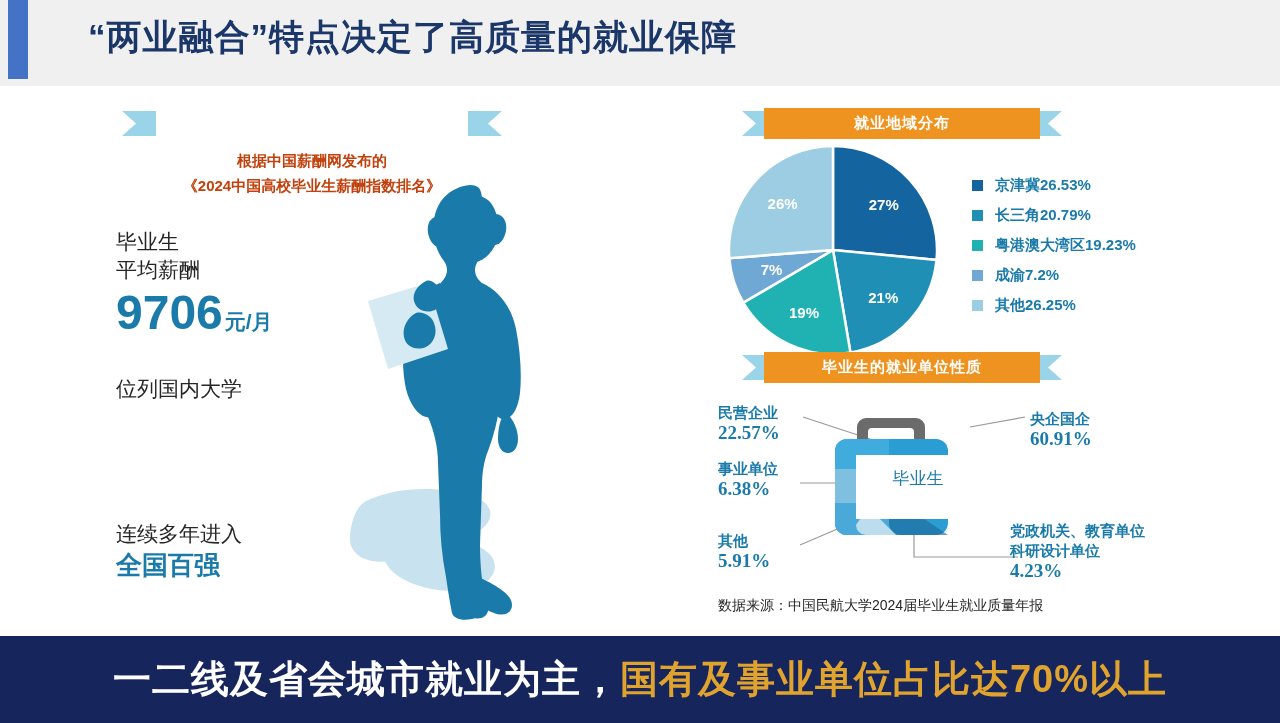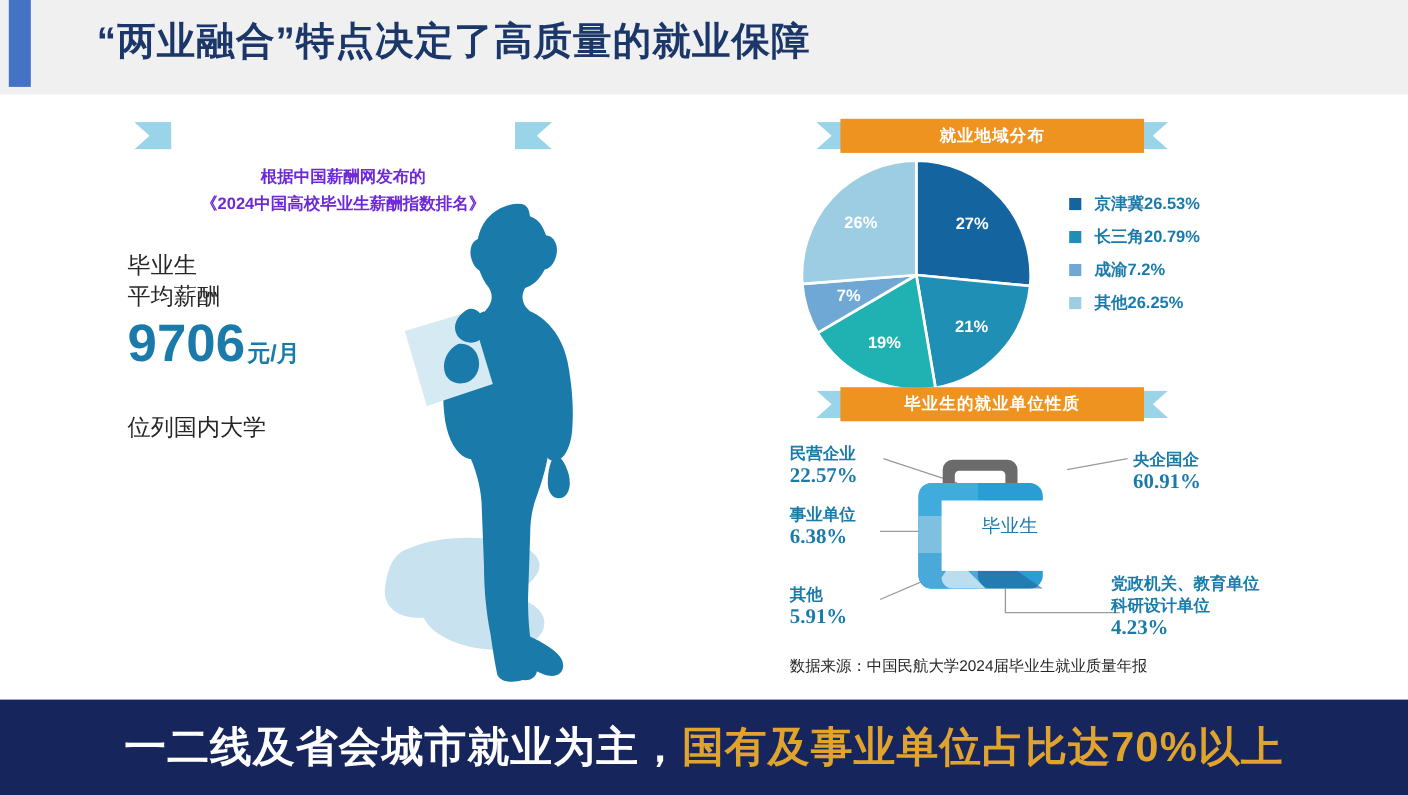--- a/index.html
+++ b/index.html
@@ -42,21 +42,21 @@
     color: #ffffff; font-size: 15px; font-weight: bold; letter-spacing: 1px;
   }
 
   #ribbon-salary   { left: 122px; top: 108px; width: 380px; }
   #ribbon-region   { left: 742px; top: 108px; width: 320px; }
   #ribbon-nature   { left: 742px; top: 352px; width: 320px; }
 
   
   .subtitle {
     position: absolute; left: 122px; top: 148px; width: 380px;
-    text-align: center; color: #6d28d9; font-size: 15px; font-weight: bold; line-height: 25px;
+    text-align: center; color: #c2410c; font-size: 15px; font-weight: bold; line-height: 25px;
   }
   .stat-block { position: absolute; left: 116px; }
   .stat-line { color: #262626; font-size: 21px; line-height: 28px; }
   .stat-big {
     color: #1a7bab; font-weight: bold; font-size: 48px; line-height: 58px;
     display: flex; align-items: baseline;
   }
   .stat-big .unit { font-size: 21px; font-weight: bold; margin-left: 2px; }
   .stat-rank { color: #1a7bab; font-size: 40px; line-height: 50px; }
   .stat-rank b { font-weight: bold; }
@@ -138,20 +138,24 @@
     <div class="stat-big">
       <span>9706</span>
       <span class="unit">元/月</span>
     </div>
   </div>
 
   <div class="stat-block" id="stat-rank">
     <div class="stat-line">位列国内大学</div>
   </div>
 
+  <div class="stat-block" id="stat-top100">
+    <div class="stat-line">连续多年进入</div>
+    <div class="stat-strong">全国百强</div>
+  </div>
 
   <svg class="woman" viewBox="0 0 270 435">
     <path fill="#c8e3ef" d="M36 316 C70 300 110 302 140 310 C160 316 168 330 152 344 C130 362 96 372 62 376 C34 380 18 368 20 350 C22 334 26 322 36 316 Z"></path>
     <path fill="#c8e3ef" d="M60 352 C96 344 136 352 156 366 C172 378 166 398 140 404 C110 410 76 400 62 386 C50 374 50 358 60 352 Z"></path>
     <path fill="#1a7bab" d="M140 0 C120 2 106 16 104 36 C102 52 106 66 114 76 C118 82 118 88 114 94
       C106 104 96 114 92 124 C86 140 84 160 86 178 L90 204 C92 214 94 224 98 232
       C104 246 108 262 108 278 L110 330 C110 350 112 372 116 392 C118 406 120 418 122 428
       C124 434 132 436 142 434 C152 432 158 426 156 418 C152 400 150 380 150 360
       L152 300 C152 288 154 276 158 266 C164 250 168 234 170 218 L174 190
       C176 172 176 152 172 136 C168 118 158 104 148 94 C144 88 144 82 148 76
@@ -204,20 +208,24 @@
     <div id="legend-rows">
         <div class="legend-row">
           <span class="legend-swatch" style="background: rgb(20, 100, 160);"></span>
           <span class="legend-text">京津冀26.53%</span>
         </div>
         <div class="legend-row">
           <span class="legend-swatch" style="background: rgb(31, 143, 181);"></span>
           <span class="legend-text">长三角20.79%</span>
         </div>
         <div class="legend-row">
+          <span class="legend-swatch" style="background: rgb(32, 178, 178);"></span>
+          <span class="legend-text">粤港澳大湾区19.23%</span>
+        </div>
+        <div class="legend-row">
           <span class="legend-swatch" style="background: rgb(111, 168, 212);"></span>
           <span class="legend-text">成渝7.2%</span>
         </div>
         <div class="legend-row">
           <span class="legend-swatch" style="background: rgb(156, 205, 226);"></span>
           <span class="legend-text">其他26.25%</span>
         </div>
       </div>
   </div>
 

